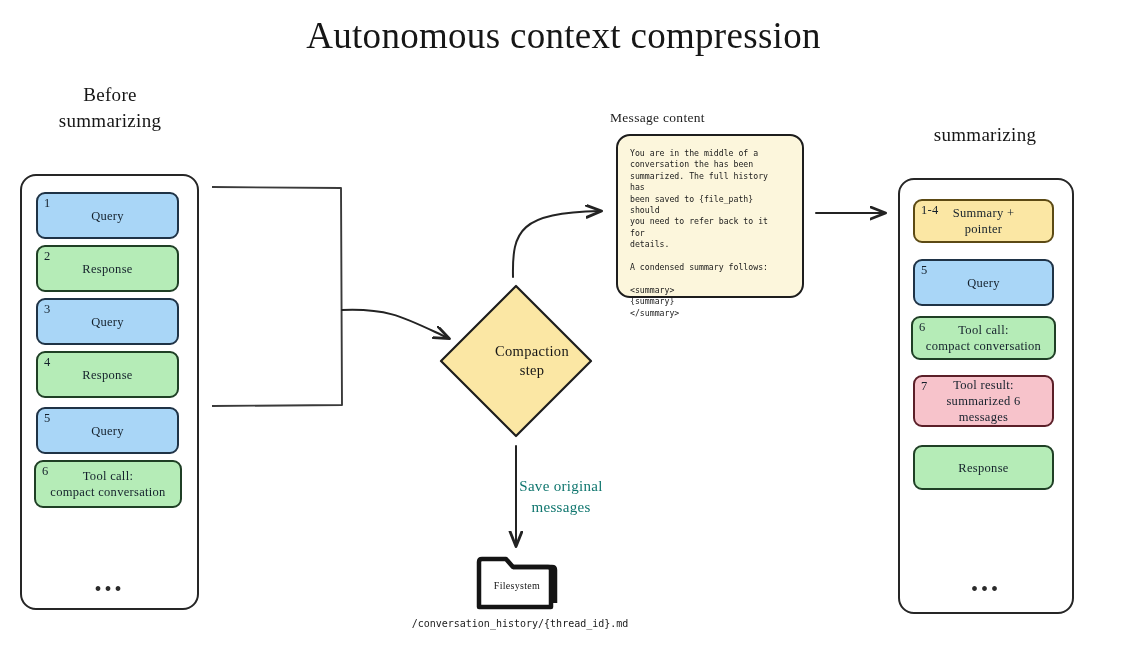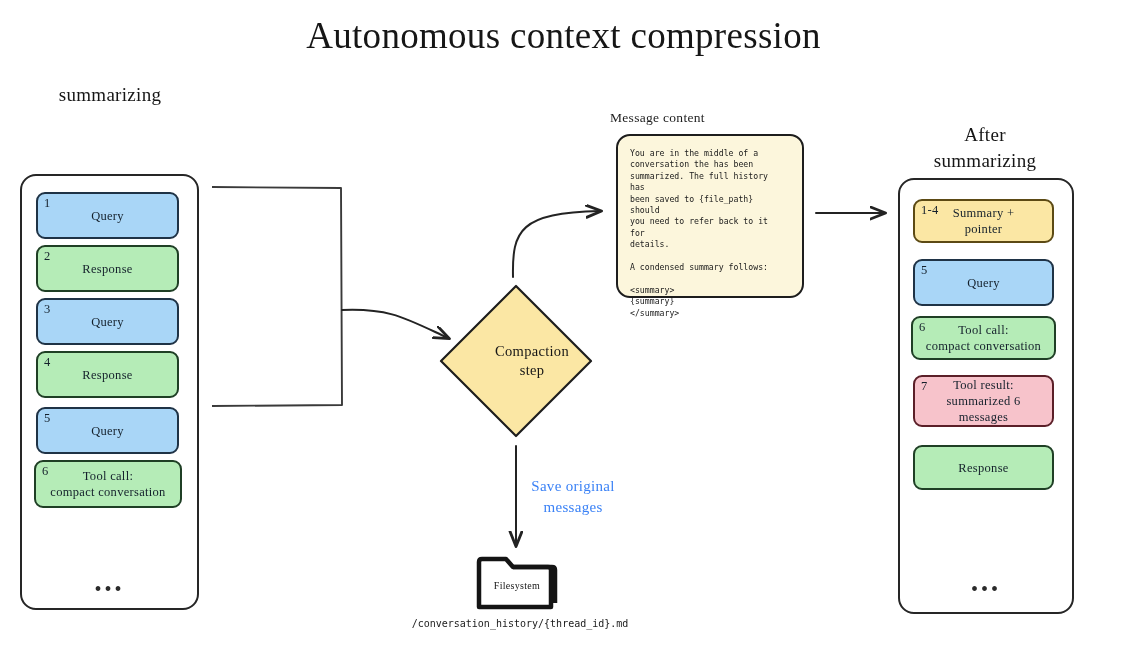--- a/index.html
+++ b/index.html
@@ -173,45 +173,46 @@
     left: 390px;
     top: 618px;
     width: 260px;
     text-align: center;
     font-size: 10px;
     color: #1a1a1a;
   }
 
   #save-label {
     position: absolute;
-    left: 508px;
+    left: 496px;
     top: 476px;
     width: 130px;
     text-align: center;
     font-size: 15px;
     line-height: 21px;
-    color: #3b82f6;
+    color: #0f766e;
   }
 
   
   #connectors {
     position: absolute;
     left: 0;
     top: 0;
     width: 1127px;
     height: 660px;
     pointer-events: none;
   }
 </style>
 </head>
 <body>
 
 <div id="title" class="hand">Autonomous context compression</div>
 
 <div id="before-heading" class="col-heading hand">
+  <div>Before</div>
   <div>summarizing</div>
 </div>
 
 <div id="panel-before" class="panel">
   <div class="panel-ellipsis hand" style="top:408px;">•••</div>
 </div>
 
 <div class="msg msg-blue hand" style="left:36px; top:192px; width:143px; height:47px;">
   <span class="num">1</span>
   <span>Query</span>
@@ -274,21 +275,20 @@
 <div id="folder">
   <svg width="82" height="54" viewBox="0 0 82 54" aria-hidden="true">
     <path d="M3 51 L3 6 Q3 3 6 3 L30 3 L37 11 L72 11 Q75 11 75 14 L75 51 Q75 51 72 51 L6 51 Q3 51 3 51 Z" fill="#ffffff" stroke="#141414" stroke-width="4.5" stroke-linejoin="round"></path>
     <path d="M37 11 L76 11 Q79 11 79 14 L79 47" fill="none" stroke="#141414" stroke-width="4.5" stroke-linejoin="round"></path>
   </svg>
 </div>
 <div id="folder-label" class="hand">Filesystem</div>
 <div id="folder-path" class="mono">/conversation_history/{thread_id}.md</div>
 
 <div id="after-heading" class="col-heading hand">
-  <div>After</div>
   <div>summarizing</div>
 </div>
 
 <div id="panel-after" class="panel">
   <div class="panel-ellipsis hand" style="top:404px;">•••</div>
 </div>
 
 <div class="msg msg-yellow hand" style="left:913px; top:199px; width:141px; height:44px; white-space:pre-line;">
   <span class="num">1-4</span>
   <span>Summary +

